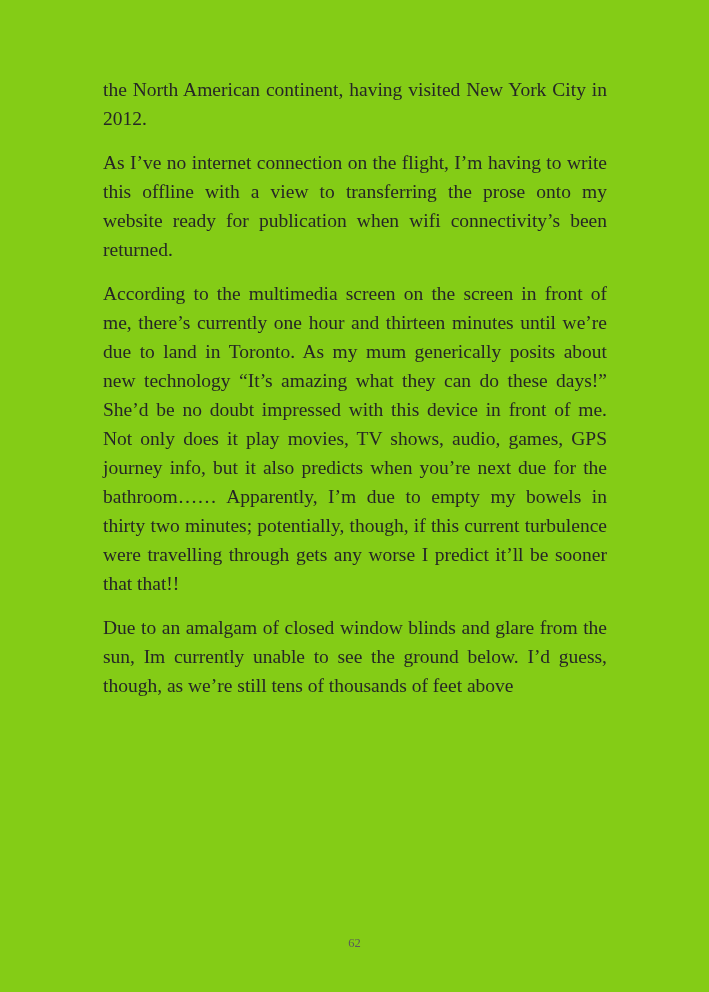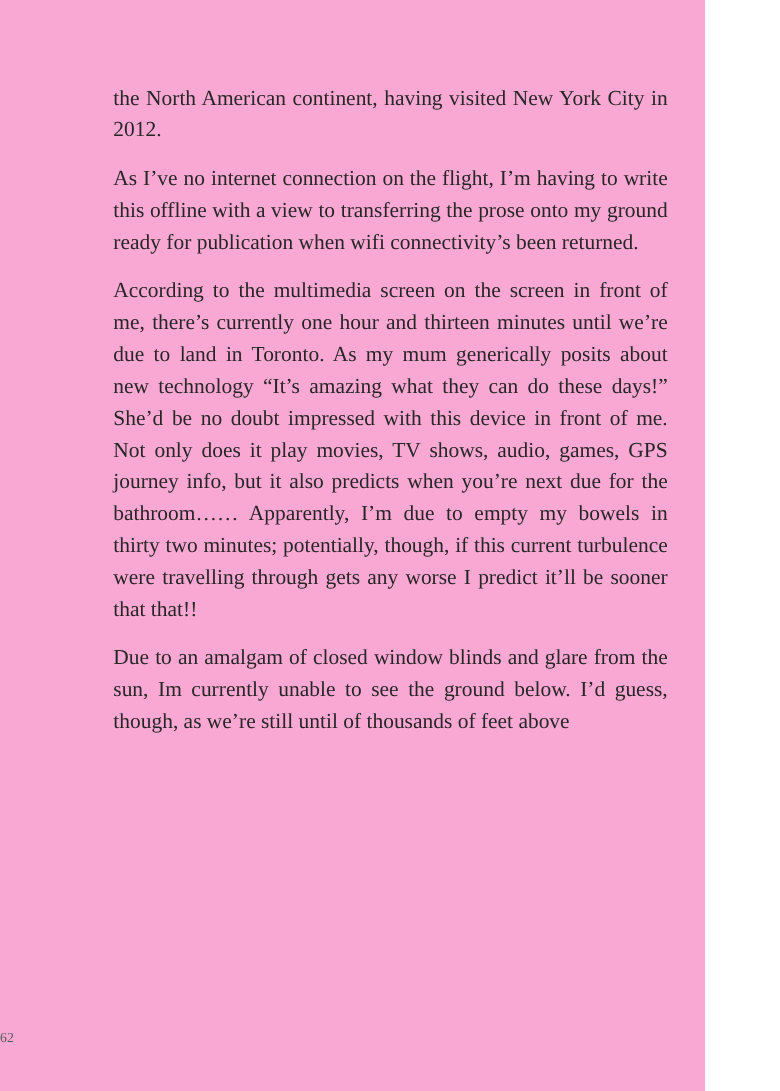--- a/index.html
+++ b/index.html
@@ -2,23 +2,23 @@
 <html><head>
 <meta charset="utf-8">
 <style>
   html, body {
     margin: 0;
     padding: 0;
     background: #ffffff;
   }
   .page {
     position: relative;
-    width: 641px;
+    width: 709px;
     height: 992px;
-    background: #f9a8d4;
+    background: #84cc16;
     overflow: hidden;
     font-family: "Liberation Serif", serif;
   }
   .content {
     position: absolute;
     left: 103px;
     top: 75px;
     width: 504px;
     color: #262626;
     font-size: 19.5px;
@@ -28,31 +28,31 @@
   }
   .content p {
     margin: 0 0 15px 0;
     padding: 0;
   }
   .footer {
     position: absolute;
     left: 0;
     right: 0;
     top: 936px;
-    text-align: left;
+    text-align: center;
     font-size: 12.5px;
     color: #5a5a5a;
   }
 </style>
 </head>
 <body>
 
 <div class="page">
   <div class="content">
     <p>the North American continent, having visited New York City in 2012.</p>
-    <p>As I’ve no internet connection on the flight, I’m having to write this offline with a view to transferring the prose onto my ground ready for publication when wifi connectivity’s been returned.</p>
+    <p>As I’ve no internet connection on the flight, I’m having to write this offline with a view to transferring the prose onto my website ready for publication when wifi connectivity’s been returned.</p>
     <p>According to the multimedia screen on the screen in front of me, there’s currently one hour and thirteen minutes until we’re due to land in Toronto. As my mum generically posits about new technology “It’s amazing what they can do these days!” She’d be no doubt impressed with this device in front of me. Not only does it play movies, TV shows, audio, games, GPS journey info, but it also predicts when you’re next due for the bathroom…… Apparently, I’m due to empty my bowels in thirty two minutes; potentially, though, if this current turbulence were travelling through gets any worse I predict it’ll be sooner that that!!</p>
-    <p>Due to an amalgam of closed window blinds and glare from the sun, Im currently unable to see the ground below. I’d guess, though, as we’re still until of thousands of feet above</p>
+    <p>Due to an amalgam of closed window blinds and glare from the sun, Im currently unable to see the ground below. I’d guess, though, as we’re still tens of thousands of feet above</p>
   </div>
   <div class="footer">
     <span>62</span>
   </div>
 </div>
 
 </body></html>

